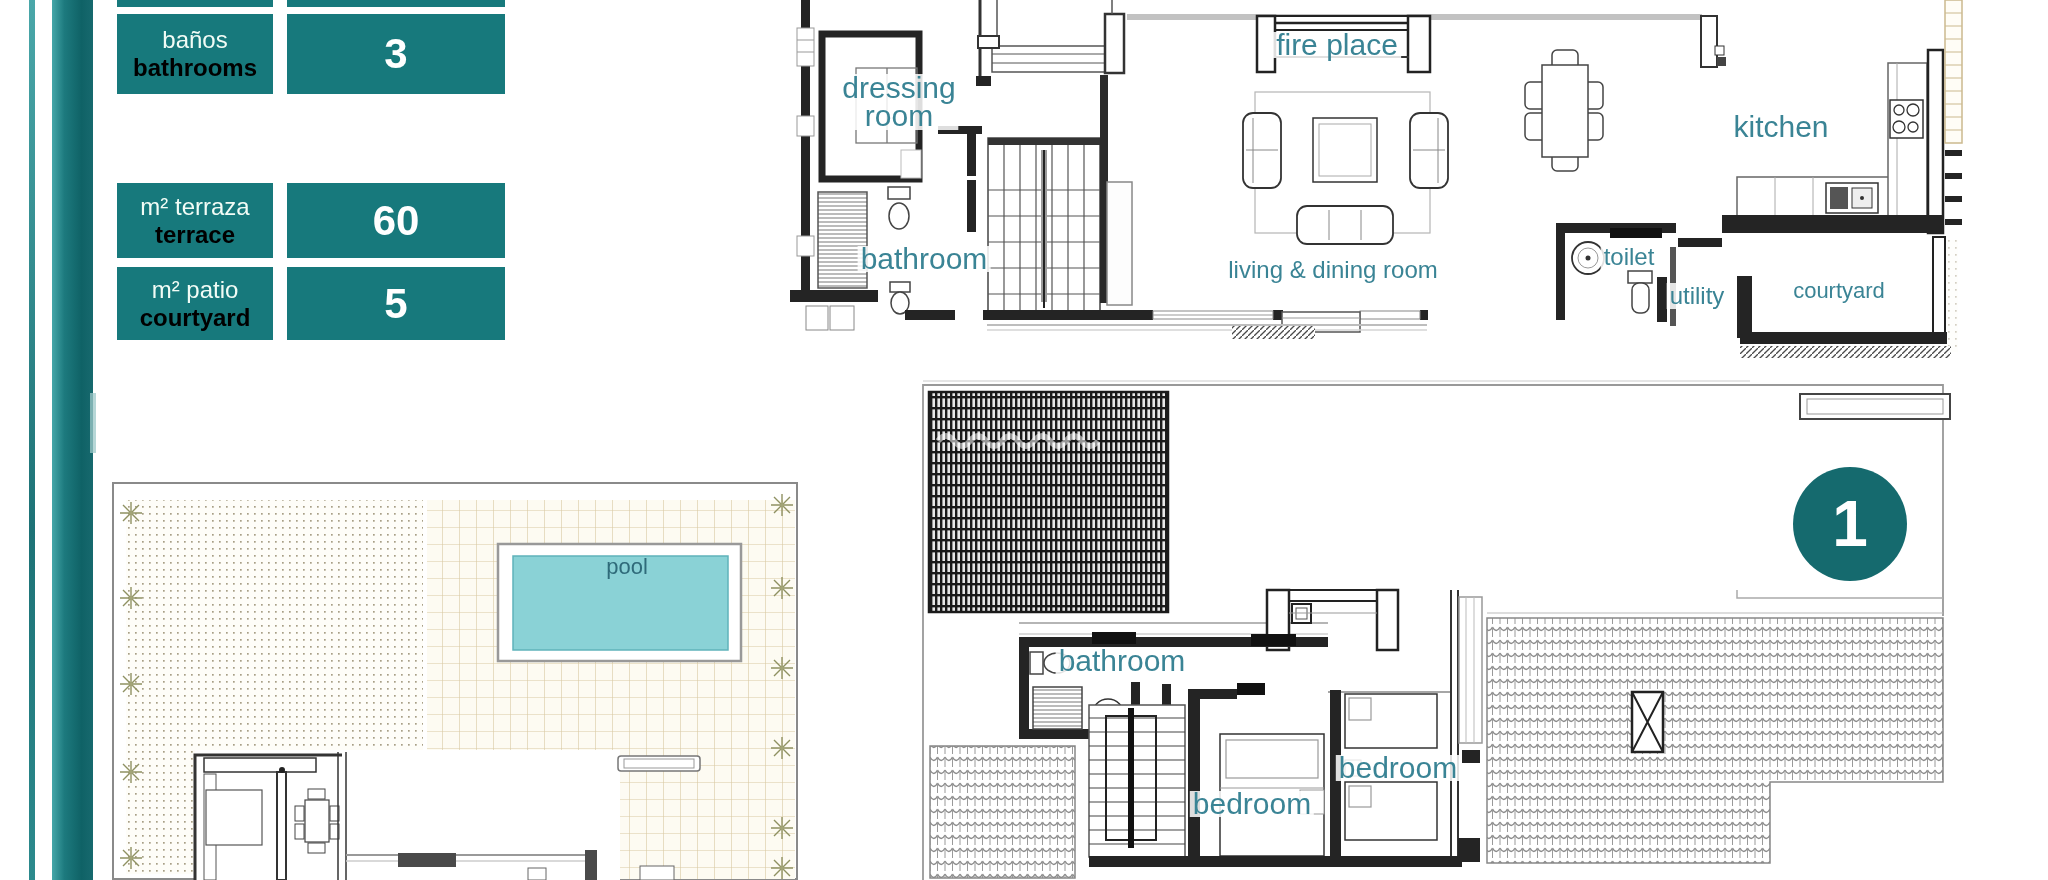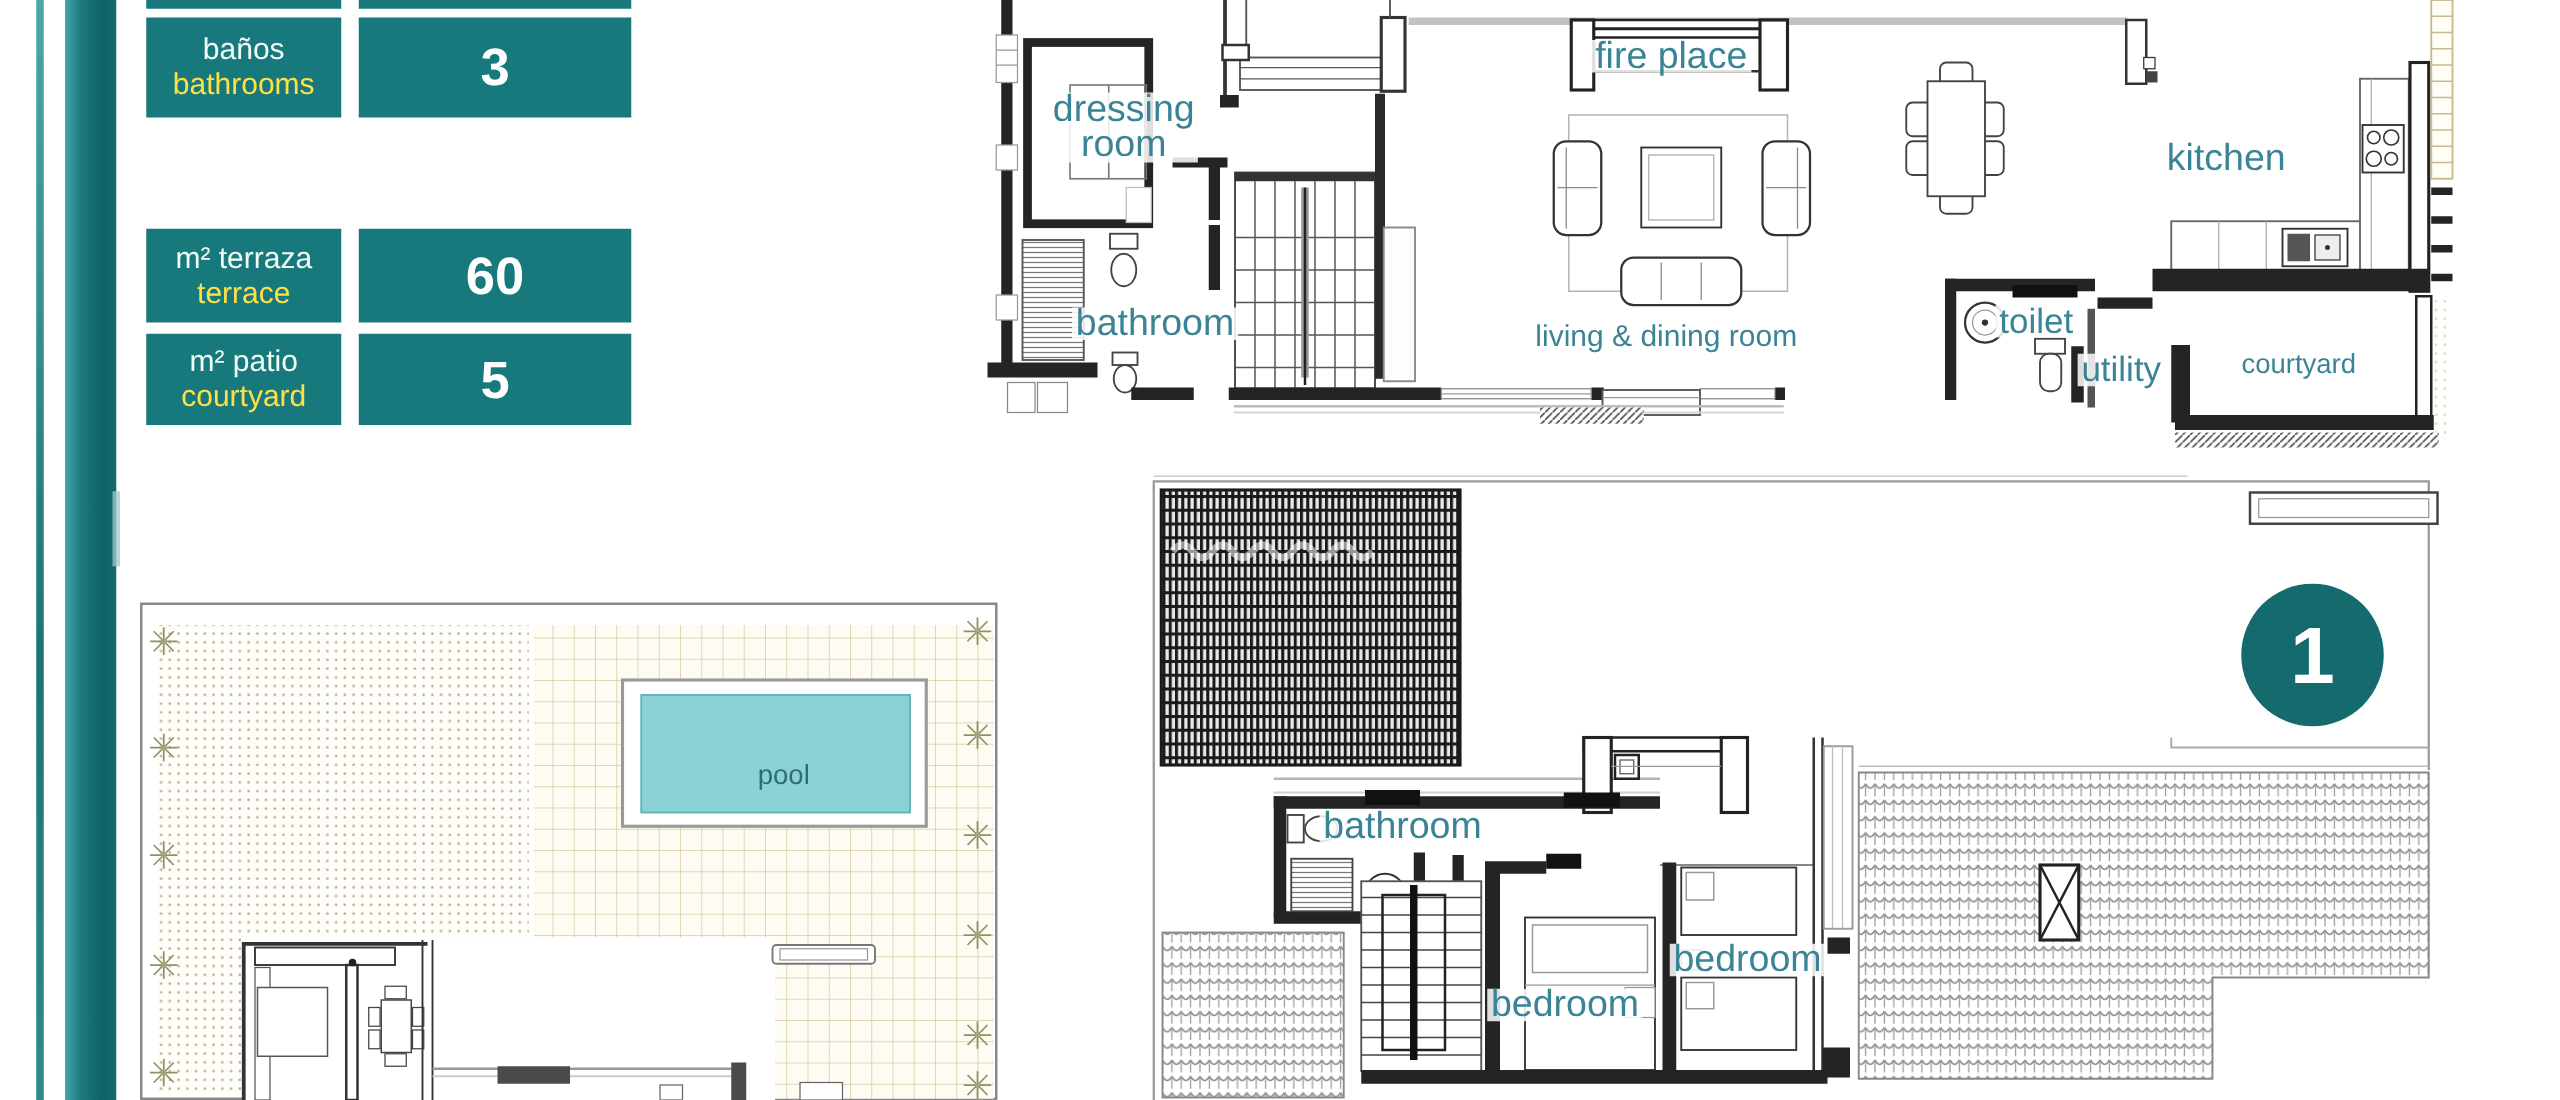--- a/index.html
+++ b/index.html
@@ -13,25 +13,25 @@
   .accent-stub{position:absolute;left:90px;top:393px;width:6px;height:60px;background:#9fc9c9;opacity:.75;}
   
   .stats{position:absolute;left:117px;top:0;width:388px;}
   .row{position:absolute;left:0;width:388px;}
   .cell{position:absolute;top:0;height:100%;background:#17797c;}
   .cell.label{left:0;width:156px;display:flex;flex-direction:column;align-items:center;justify-content:center;
     font-size:24px;line-height:28px;text-align:center;}
   .cell.value{left:170px;width:218px;display:flex;align-items:center;justify-content:center;
     color:#ffffff;font-size:42px;font-weight:bold;}
   .es{color:#f2fcf6;}
-  .en{color:#fde047;}
+  .en{color:#000000;font-weight:bold;}
   
   .lbl{position:absolute;transform:translate(-50%,-50%);color:#3a8495;font-size:30px;white-space:nowrap;
     background:rgba(255,255,255,.85);padding:0 3px;line-height:26px;text-align:center;}
-  .lbl.small{font-size:28px;}
+  .lbl.small{font-size:24px;}
   .lbl.pool{color:#2f6b7a;background:transparent;font-size:22px;}
   .lbl.two{line-height:28px;margin-left:32px;}
   .badge{position:absolute;left:1793px;top:467px;width:114px;height:114px;border-radius:50%;
     background:#156a6e;display:flex;align-items:center;justify-content:center;}
   .badge span{color:#fff;font-size:64px;font-weight:bold;}
   svg{position:absolute;left:0;top:0;}
 </style>
 </head>
 <body>
 
@@ -408,21 +408,21 @@
     <div>dressing</div>
     <div>room</div>
   </div>
   <div class="lbl" style="left:924px;top:259px">bathroom</div>
   <div class="lbl" style="left:1337px;top:45px">fire place</div>
   <div class="lbl" style="left:1333px;top:270px;font-size:24px">living &amp; dining room</div>
   <div class="lbl small" style="left:1629px;top:257px">toilet</div>
   <div class="lbl small" style="left:1697px;top:296px">utility</div>
   <div class="lbl" style="left:1781px;top:127px">kitchen</div>
   <div class="lbl" style="left:1839px;top:291px;font-size:22px">courtyard</div>
-  <div class="lbl pool" style="left:627px;top:620px">pool</div>
+  <div class="lbl pool" style="left:627px;top:567px">pool</div>
   <div class="lbl" style="left:1122px;top:661px">bathroom</div>
   <div class="lbl" style="left:1252px;top:804px">bedroom</div>
   <div class="lbl" style="left:1398px;top:768px">bedroom</div>
 
   <div class="badge">
     <span>1</span>
   </div>
 
 </div>
 

